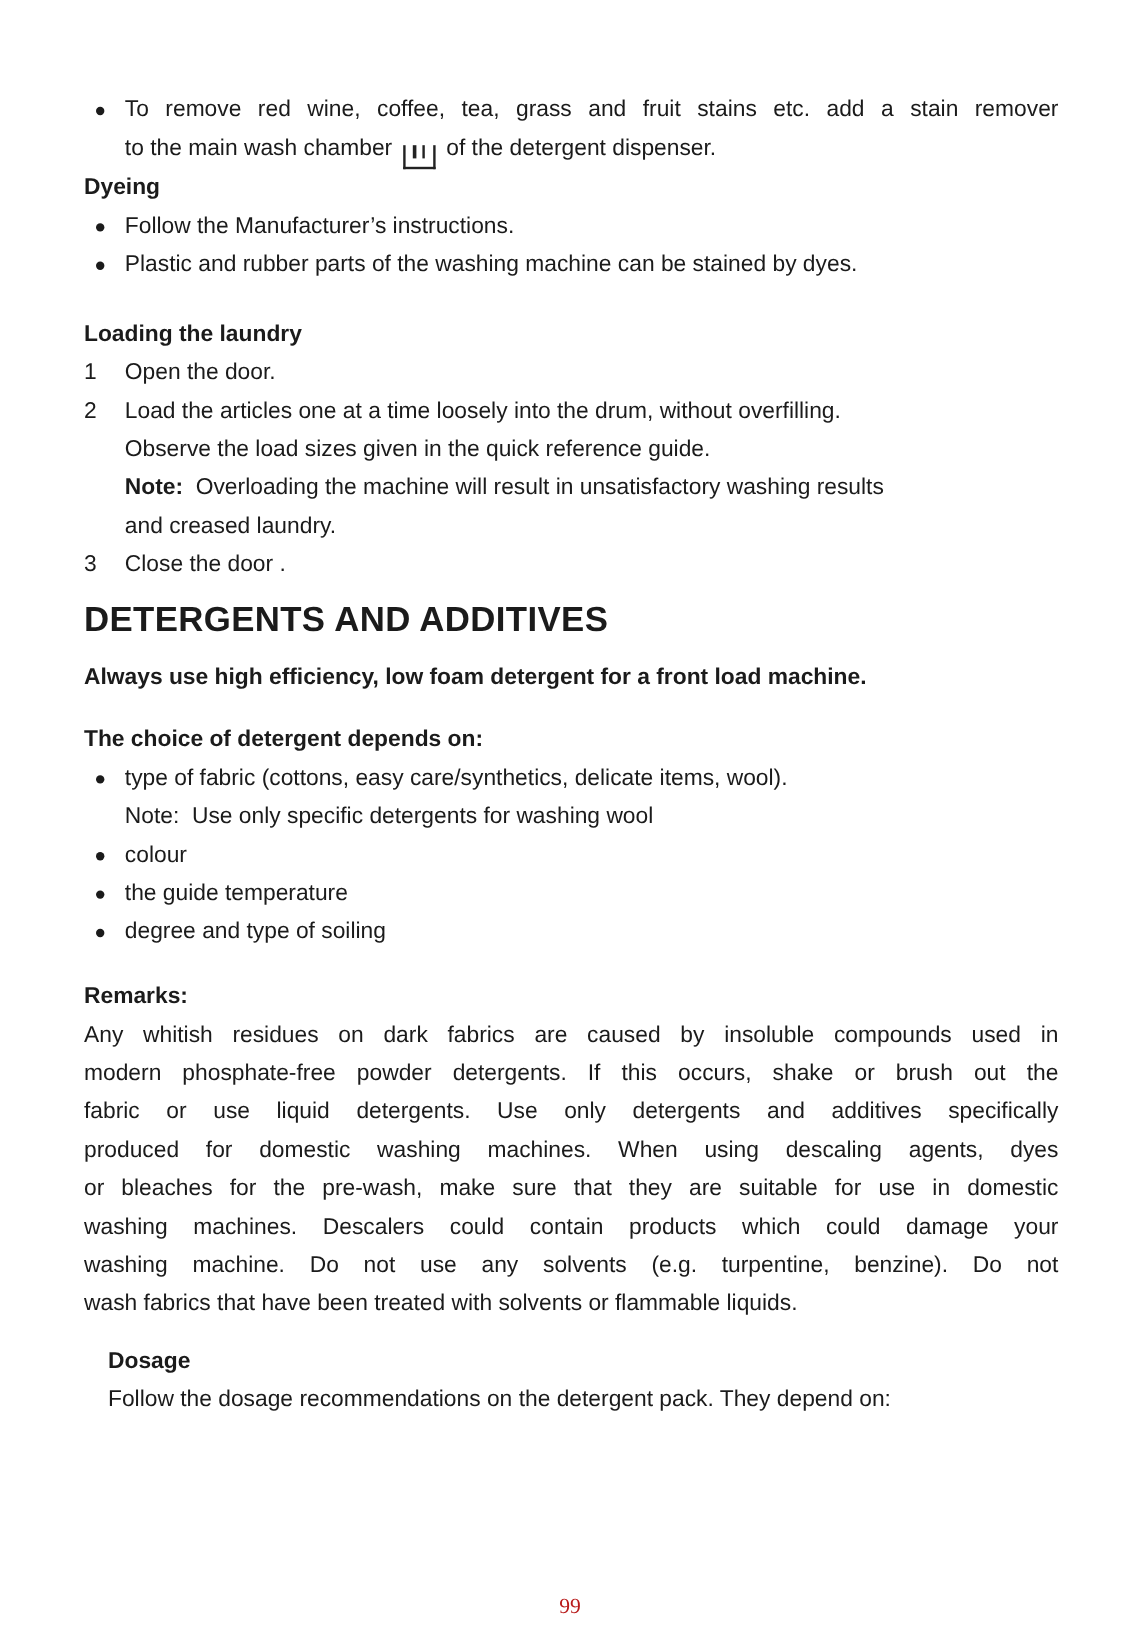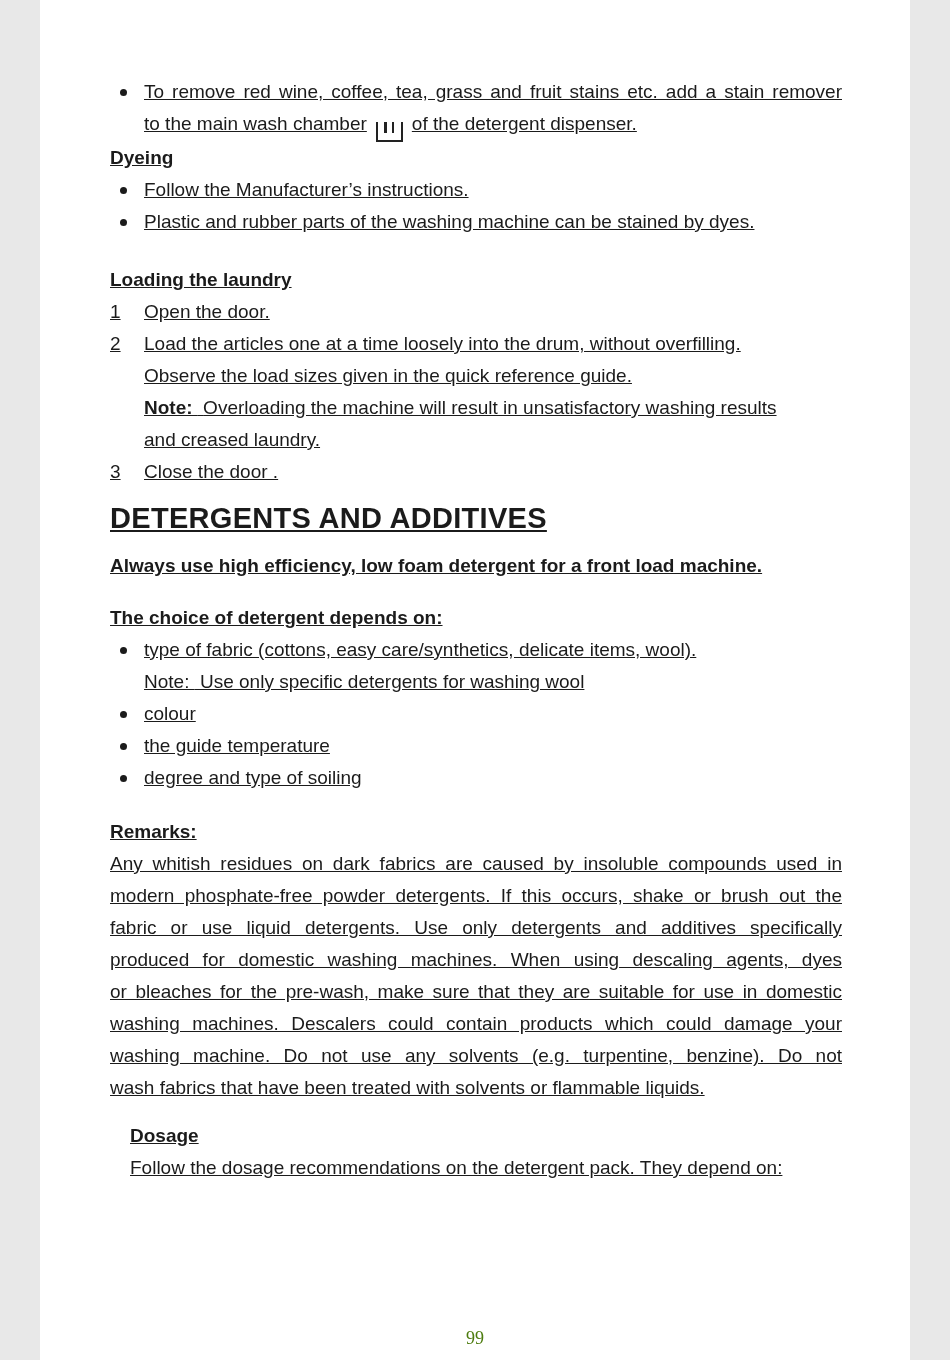--- a/index.html
+++ b/index.html
@@ -1,28 +1,27 @@
 <!DOCTYPE html>
 <html><head>
 <meta charset="utf-8">
 <style>
   * { margin: 0; padding: 0; box-sizing: border-box; }
   html, body { background: #e8e8e8; }
   .page {
     position: relative;
-    width: 870px;
+    width: 950px;
     height: 1360px;
     margin: 0 auto;
     background: #ffffff;
     color: #1b1b1b;
     font-family: "Liberation Sans", "DejaVu Sans", sans-serif;
     font-size: 19px;
     line-height: 32px;
     overflow: hidden;
-    text-decoration: underline;
   }
   .content { padding: 76px 68px 0 70px; }
 
   .jline { text-align: justify; text-align-last: justify; }
 
   .li { display: flex; }
   .li .marker {
     flex: 0 0 34px;
     position: relative;
   }
@@ -74,21 +73,21 @@
     margin: 0 2.5px;
   }
 
   .pageno {
     position: absolute;
     left: 0; right: 0;
     top: 1322px;
     text-align: center;
     font-family: "Liberation Serif", "DejaVu Serif", serif;
     font-size: 18px;
-    color: #4d7c0f;
+    color: #b91c1c;
   }
 </style>
 </head>
 <body>
 
 <div class="page">
   <div class="content">
 
     <div class="li">
       <span class="marker">

